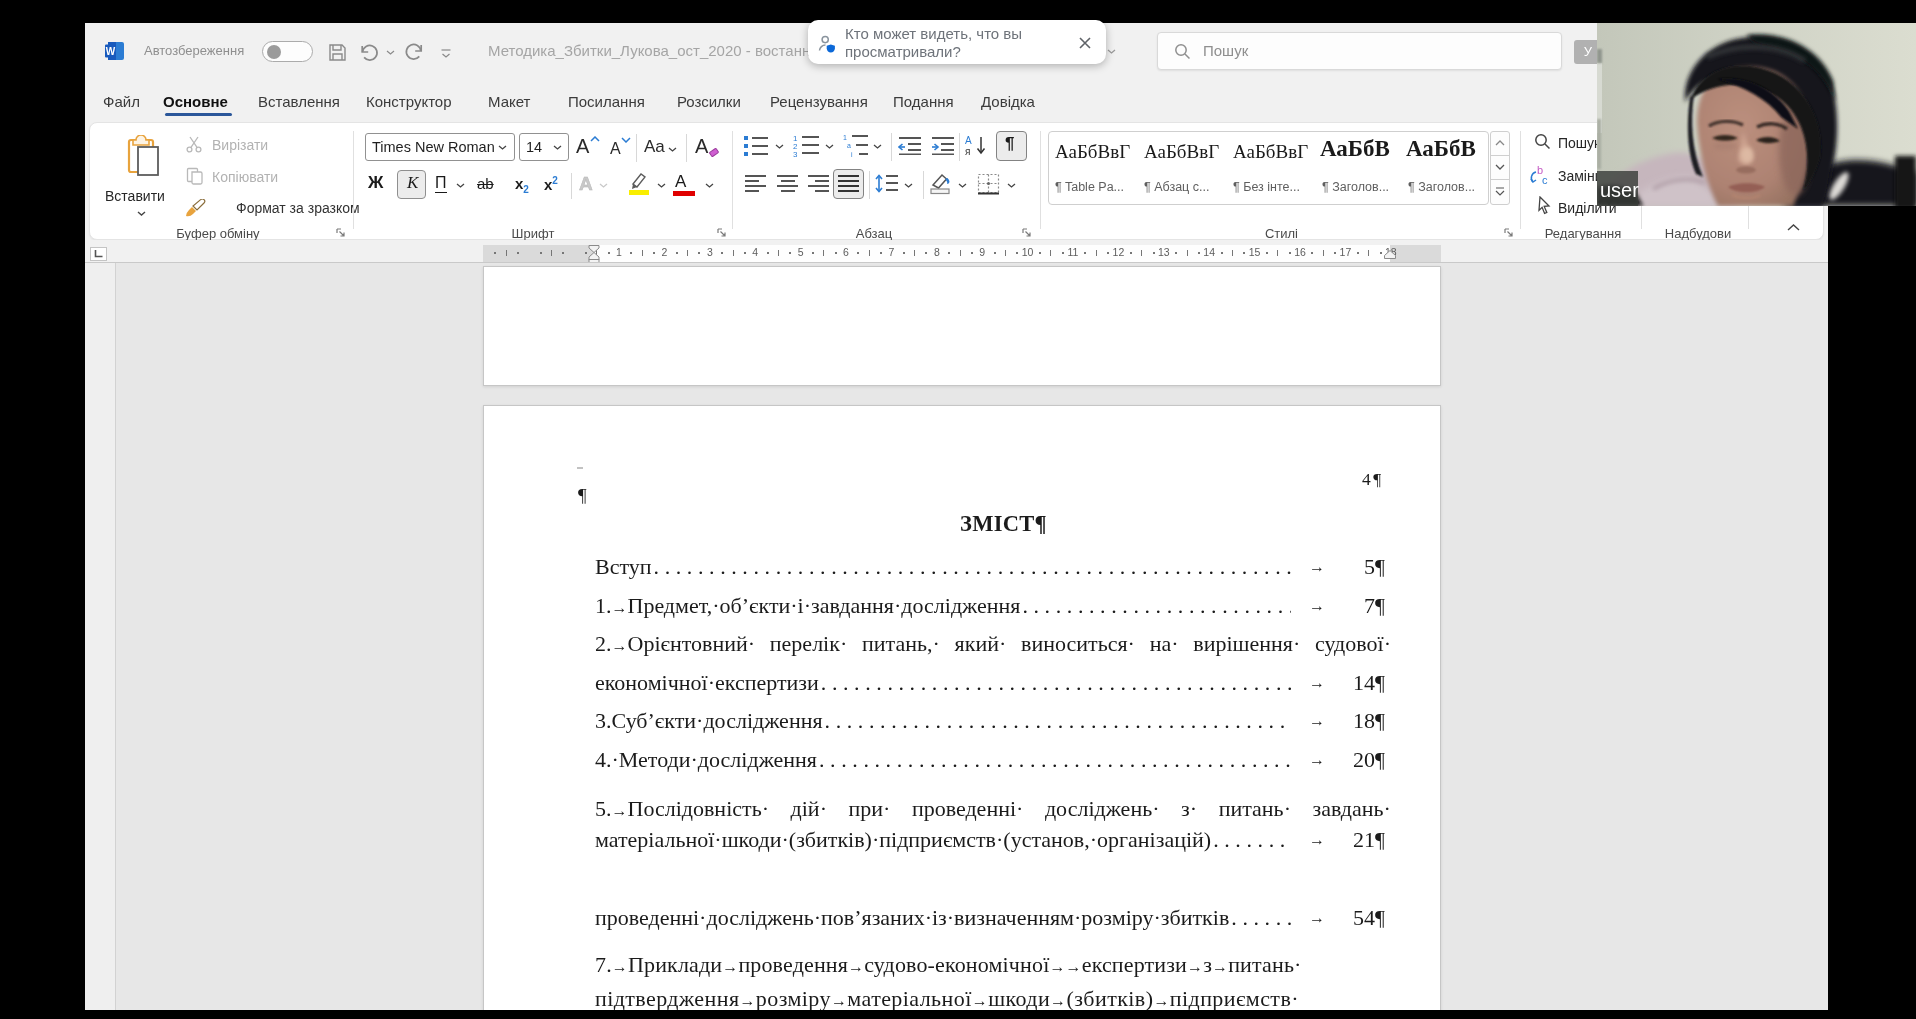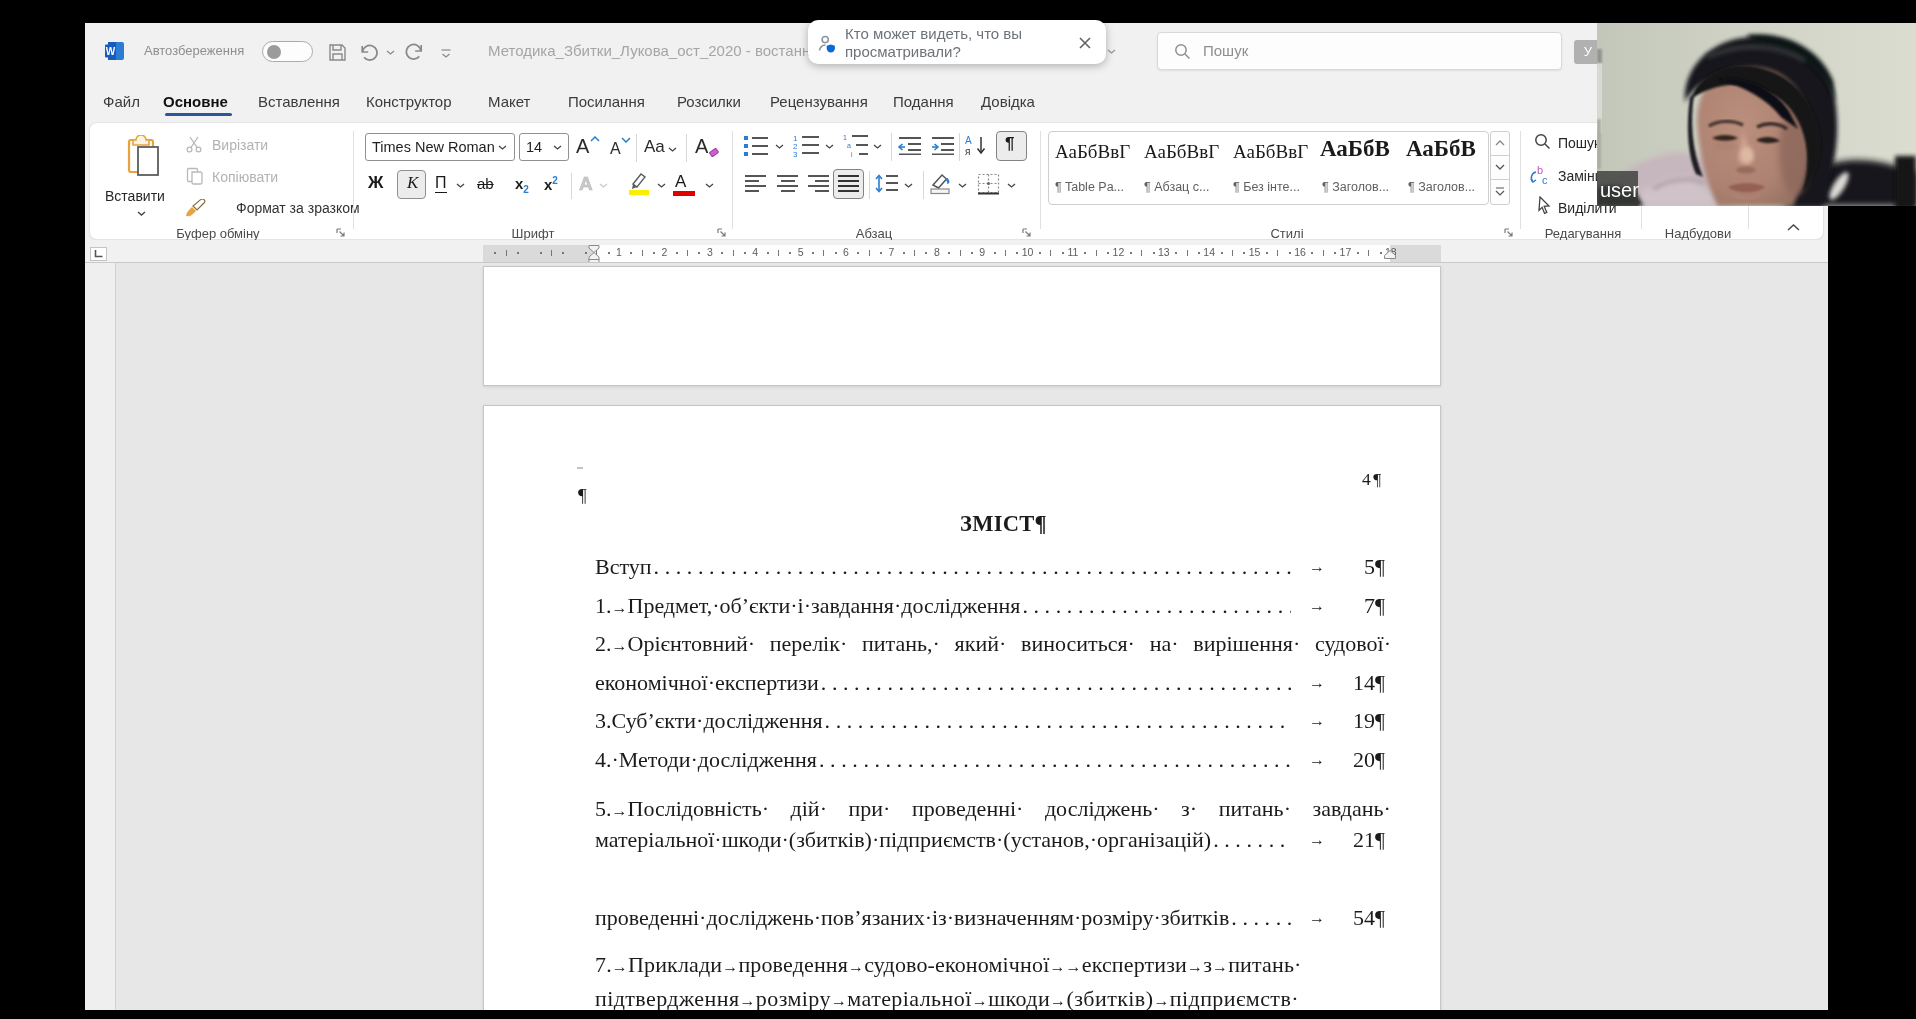--- a/index.html
+++ b/index.html
@@ -322,21 +322,21 @@
     <div class="abs" style="left:1405px;top:132px;width:20px;height:25px;border:1px solid #cfcfcf;background:#fdfdfd;"></div>
     <svg class="abs" style="left:1410px;top:117px" width="10" height="6" viewBox="0 0 10 6" fill="none" stroke="#888" stroke-width="1.3">
         <path d="M1 5 L5 1 L9 5"></path>
       </svg>
     <svg class="abs" style="left:1410px;top:141px" width="10" height="6" viewBox="0 0 10 6" fill="none" stroke="#555" stroke-width="1.3">
         <path d="M1 1 L5 5 L9 1"></path>
       </svg>
     <svg class="abs" style="left:1410px;top:164px" width="10" height="10" viewBox="0 0 10 10" fill="none" stroke="#555" stroke-width="1.2">
         <path d="M1 1 h8 M1 4 L5 8 L9 4"></path>
       </svg>
-    <div class="glabel" style="left:1152px;width:100px;">Стилі</div>
+    <div class="glabel" style="left:1113px;width:100px;text-align:right;">Стилі</div>
     <svg class="launcher" style="left:1419px" viewBox="0 0 10 10" fill="none" stroke="#7a7a7a" stroke-width="1.2">
         <path d="M1 1 h4 M1 1 v4 M3.5 3.5 L8 8 M8 4.5 V8 H4.5"></path>
       </svg>
     <div class="vsep" style="left:1435px;top:108px;height:98px;"></div>
 
     <svg class="abs" style="left:1449px;top:110px" width="17" height="17" viewBox="0 0 17 17" fill="none" stroke="#444" stroke-width="1.5">
       <circle cx="7" cy="7" r="5.2"></circle>
         <path d="M11 11 L15.5 15.5"></path>
     </svg>
     <div class="abs" style="left:1473px;top:112px;font-size:14px;color:#262626;">Пошук</div>
@@ -465,21 +465,21 @@
     <div class="pg" style="left:398px;top:3px;width:958px;height:120px;"></div>
     <div class="pg" id="page2" style="left:398px;top:142px;width:958px;height:640px;">
       <div class="abs" style="left:878px;top:62px;font-size:17.5px;height:22px;line-height:22px;letter-spacing:2.5px;">4¶</div>
       <div class="abs" style="left:94px;top:79px;font-size:19px;height:22px;line-height:22px;">¶</div>
       <div class="abs" style="left:93px;top:61px;width:6px;height:2px;background:#c2c2c2;"></div>
       <div class="abs" style="left:476px;top:104px;font-size:22.5px;font-weight:bold;height:28px;line-height:28px;letter-spacing:0.3px;">ЗМІСТ¶</div>
       <div class="tl" style="top:142px"><span>Вступ</span><span class="lead">......................................................................</span><span class="arr">→</span><span class="num">5¶</span></div>
       <div class="tl" style="top:181px"><span>1.<i class="ar">→</i>Предмет,·об’єкти·і·завдання·дослідження</span><span class="lead">......................................................................</span><span class="arr">→</span><span class="num">7¶</span></div>
       <div class="tj" style="top:219px"><span>2.<i class="ar">→</i>Орієнтовний·</span><span>перелік·</span><span>питань,·</span><span>який·</span><span>виноситься·</span><span>на·</span><span>вирішення·</span><span>судової·</span></div>
       <div class="tl" style="top:258px"><span>економічної·експертизи</span><span class="lead">......................................................................</span><span class="arr">→</span><span class="num">14¶</span></div>
-      <div class="tl" style="top:296px"><span>3.Суб’єкти·дослідження</span><span class="lead">......................................................................</span><span class="arr">→</span><span class="num">19¶</span></div>
+      <div class="tl" style="top:296px"><span>3.Суб’єкти·дослідження</span><span class="lead">......................................................................</span><span class="arr">→</span><span class="num">18¶</span></div>
       <div class="tl" style="top:335px"><span>4.·Методи·дослідження</span><span class="lead">......................................................................</span><span class="arr">→</span><span class="num">20¶</span></div>
       <div class="tj" style="top:384px"><span>5.<i class="ar">→</i>Послідовність·</span><span>дій·</span><span>при·</span><span>проведенні·</span><span>досліджень·</span><span>з·</span><span>питань·</span><span>завдань·</span></div>
       <div class="tl" style="top:415px"><span>матеріальної·шкоди·(збитків)·підприємств·(установ,·організацій)</span><span class="lead">......................................................................</span><span class="arr">→</span><span class="num">21¶</span></div>
       <div class="tl" style="top:493px"><span>проведенні·досліджень·пов’язаних·із·визначенням·розміру·збитків</span><span class="lead">......................................................................</span><span class="arr">→</span><span class="num">54¶</span></div>
       <div class="tp" style="top:540px;letter-spacing:0.15px">7.<i class="ar">→</i>Приклади<i class="ar">→</i>проведення<i class="ar">→</i>судово-економічної<i class="ar">→</i><i class="ar">→</i>експертизи<i class="ar">→</i>з<i class="ar">→</i>питань·</div>
       <div class="tp" style="top:574px;letter-spacing:0.42px">підтвердження<i class="ar">→</i>розміру<i class="ar">→</i>матеріальної<i class="ar">→</i>шкоди<i class="ar">→</i>(збитків)<i class="ar">→</i>підприємств·</div>
     </div>
   </div>
 </div>
 

